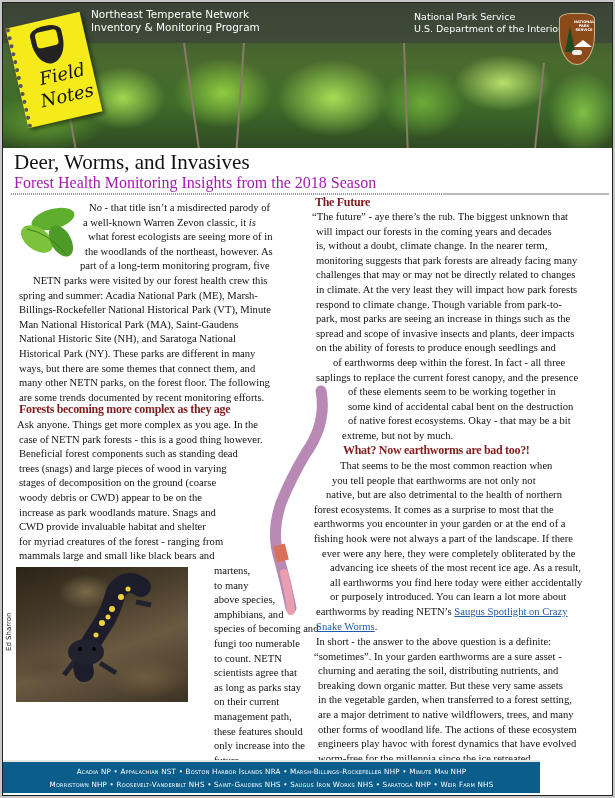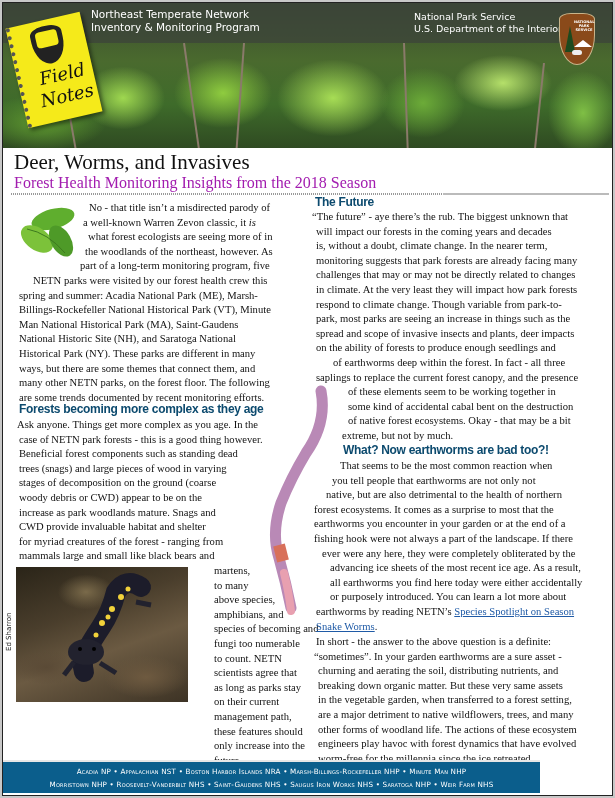--- a/index.html
+++ b/index.html
@@ -94,22 +94,22 @@
     content:""; position:absolute; left: 432px; top:0; width:166px; height:2px; background:#bbb;
   }
 
   
   .txt {
     position: absolute; font-family: "Liberation Serif", serif; font-size: 10.6px;
     line-height: 14.6px; color: #111; white-space: nowrap;
   }
   .txt .ln { display: block; }
   .hd {
-    position: absolute; font-family: Liberation Sans, sans-serif;
-    font-weight: bold; font-size: 12px; color: #0c4a6e; white-space: nowrap; letter-spacing: -0.3px;
+    position: absolute; font-family: Liberation Serif, serif;
+    font-weight: bold; font-size: 12px; color: #7f1d1d; white-space: nowrap; letter-spacing: -0.3px;
   }
   a.link { color: #1f5aa6; text-decoration: underline; }
 
   
   .leaf { position: absolute; left: 10px; top: 200px; width: 70px; height: 62px; }
 
   
   .worm { position: absolute; left: 248px; top: 380px; width: 80px; height: 240px; }
 
   
@@ -290,21 +290,21 @@
     <span class="ln" style="margin-left:26px">That seems to be the most common reaction when</span>
     <span class="ln" style="margin-left:18px">you tell people that earthworms are not only not</span>
     <span class="ln" style="margin-left:12px">native, but are also detrimental to the health of northern</span>
     <span class="ln">forest ecosystems. It comes as a surprise to most that the</span>
     <span class="ln">earthworms you encounter in your garden or at the end of a</span>
     <span class="ln">fishing hook were not always a part of the landscape. If there</span>
     <span class="ln" style="margin-left:8px">ever were any here, they were completely obliterated by the</span>
     <span class="ln" style="margin-left:16px">advancing ice sheets of the most recent ice age. As a result,</span>
     <span class="ln" style="margin-left:16px">all earthworms you find here today were either accidentally</span>
     <span class="ln" style="margin-left:16px">or purposely introduced. You can learn a lot more about</span>
-    <span class="ln" style="margin-left:2px"><span>earthworms by reading NETN’s </span><a class="link" href="#">Species Spotlight on Season</a></span>
+    <span class="ln" style="margin-left:2px"><span>earthworms by reading NETN’s </span><a class="link" href="#">Saugus Spotlight on Crazy</a></span>
     <span class="ln" style="margin-left:2px"><a class="link" href="#">Snake Worms</a><span>.</span></span>
   </div>
   <div class="txt" style="left:313px;top:632px;">
     <span class="ln">In short - the answer to the above question is a definite:</span>
     <span class="ln" style="margin-left:-2px">“sometimes”. In your garden earthworms are a sure asset -</span>
     <span class="ln" style="margin-left:2px">churning and aerating the soil, distributing nutrients, and</span>
     <span class="ln" style="margin-left:2px">breaking down organic matter. But these very same assets</span>
     <span class="ln" style="margin-left:2px">in the vegetable garden, when transferred to a forest setting,</span>
     <span class="ln" style="margin-left:2px">are a major detriment to native wildflowers, trees, and many</span>
     <span class="ln" style="margin-left:2px">other forms of woodland life. The actions of these ecosystem</span>

